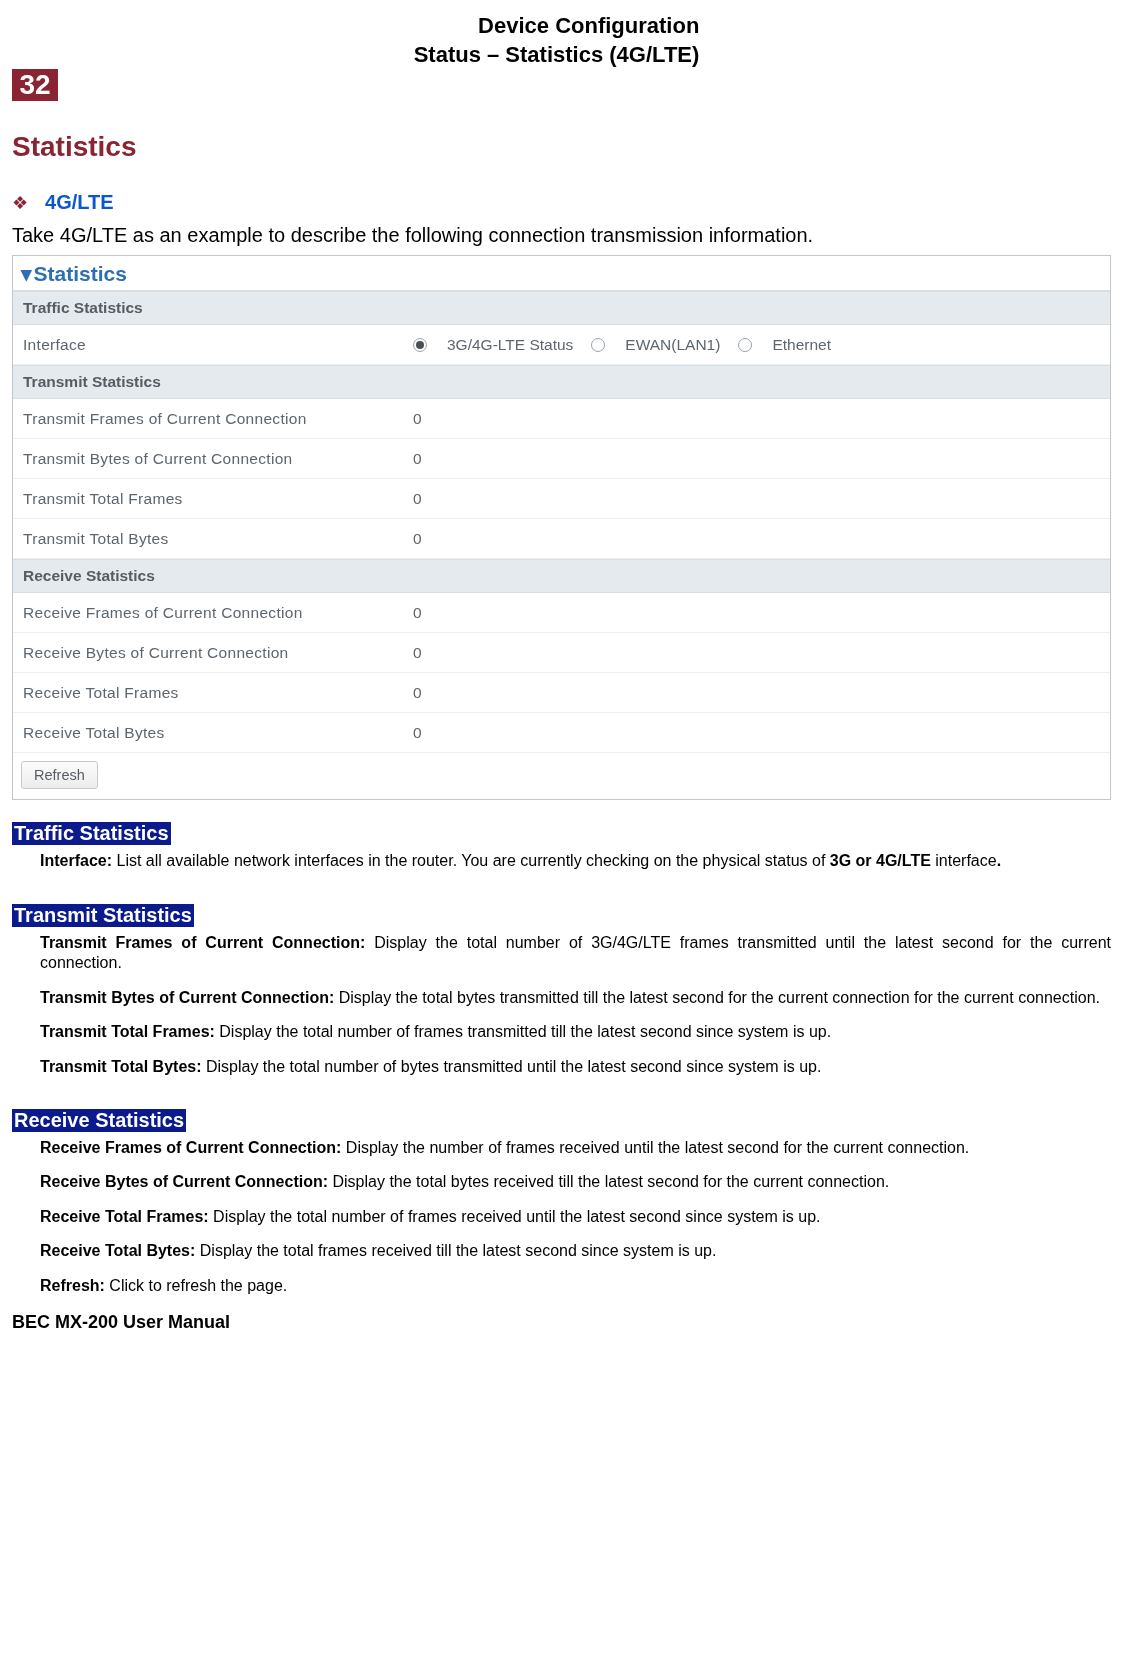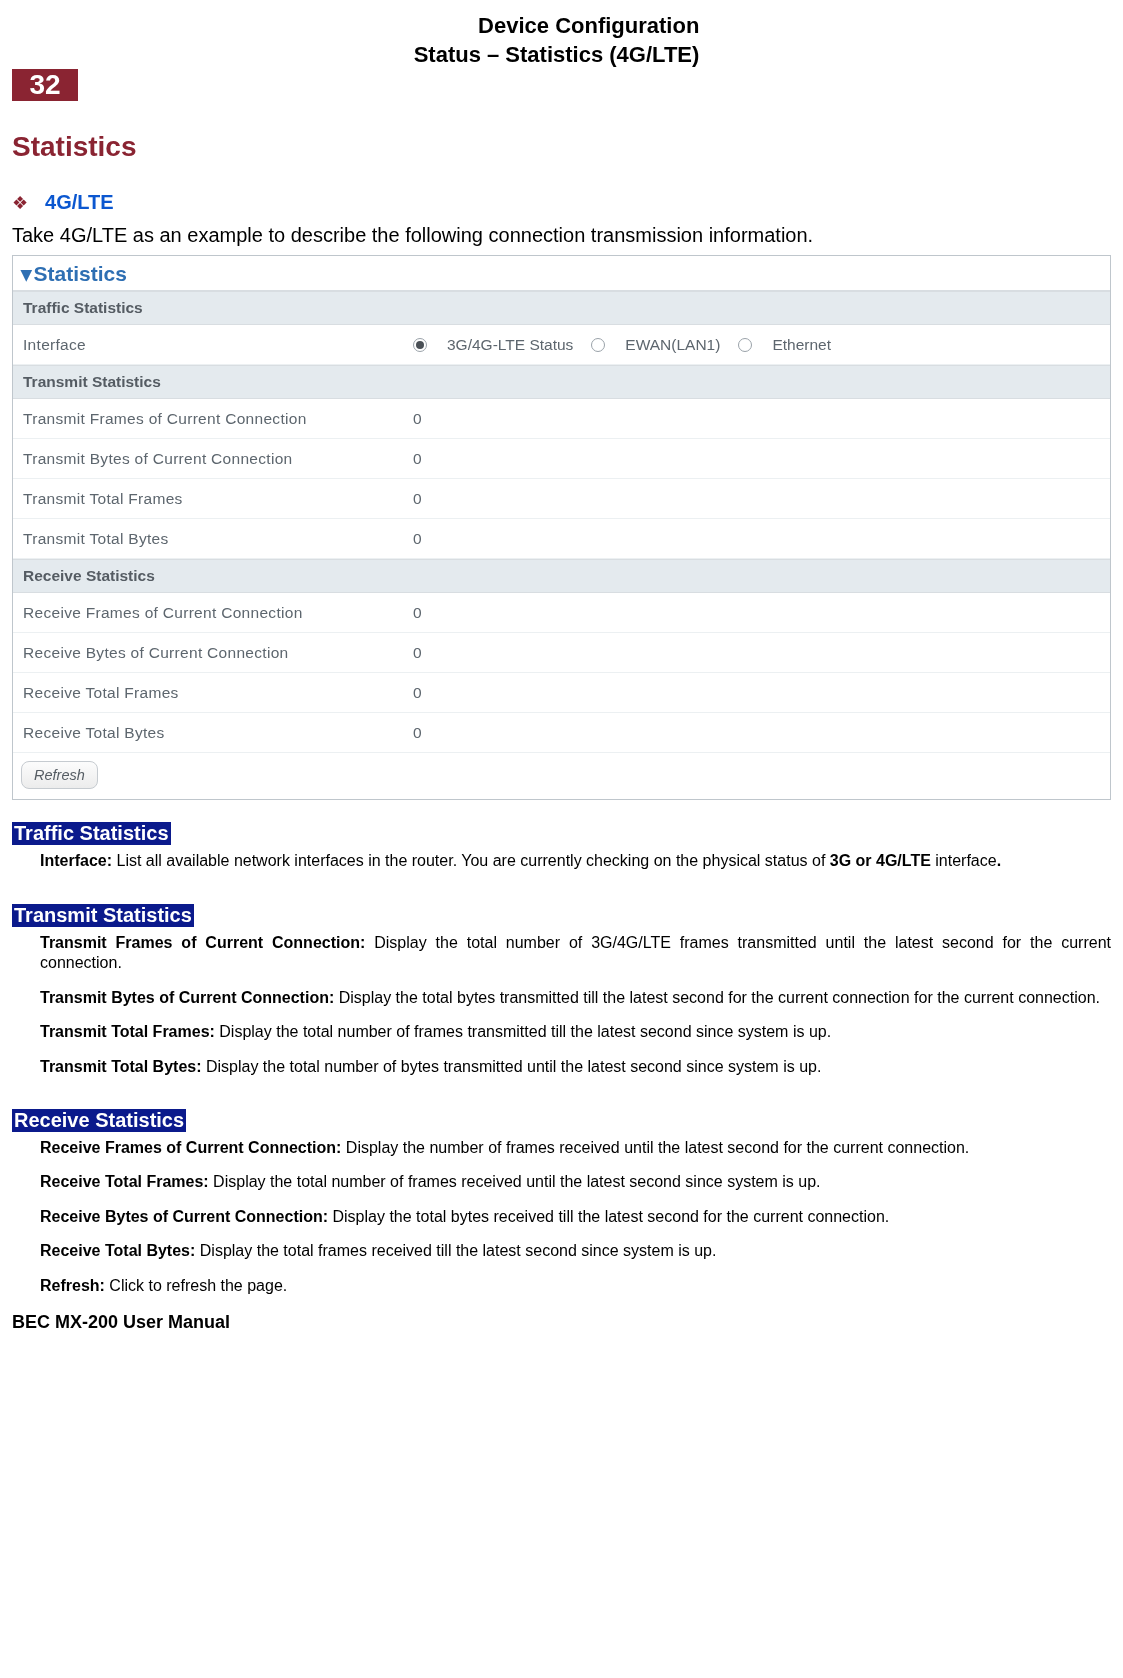--- a/index.html
+++ b/index.html
@@ -24,21 +24,21 @@
     font-size: 22px;
     line-height: 1.3;
     padding-right: 10px;
     align-self: center;
   }
   .page-number {
     background: #8a2432;
     color: #fff;
     font-weight: bold;
     font-size: 28px;
-    width: 66px;
+    width: 46px;
     display: flex;
     align-items: center;
     justify-content: center;
   }
   .section-title {
     color: #8a2432;
     font-weight: bold;
     font-size: 28px;
     margin-bottom: 28px;
   }
@@ -125,26 +125,25 @@
     width: 8px; height: 8px;
     border-radius: 50%;
     background: #4a5056;
   }
   .panel-footer {
     padding: 8px 8px 10px 8px;
   }
   .btn-refresh {
     background: linear-gradient(#fcfcfc, #ececec);
     border: 1px solid #c6cbd0;
-    border-radius: 8px;
+    border-radius: 3px;
     padding: 5px 12px;
     font-size: 14.5px;
     color: #555c63;
     cursor: pointer;
-    font-style: italic;
   }
   
   .hl {
     background: #0b1a8c;
     color: #fff;
     font-weight: bold;
     padding: 0 2px;
     font-size: 20px;
     display: inline-block;
     margin-bottom: 6px;
@@ -256,19 +255,19 @@
   <p class="para"><b>Transmit Bytes of Current Connection:</b><span> Display the total bytes transmitted till the latest second for the current connection for the current connection.</span></p>
   <p class="para"><b>Transmit Total Frames:</b><span> Display the total number of frames transmitted till the latest second since system is up.</span></p>
   <p class="para"><b>Transmit Total Bytes:</b><span> Display the total number of bytes transmitted until the latest second since system is up.</span></p>
 </div>
 
 <div class="block-gap"></div>
 
 <div>
   <span class="hl">Receive Statistics</span>
   <p class="para"><b>Receive Frames of Current Connection:</b><span> Display the number of frames received until the latest second for the current connection.</span></p>
+  <p class="para"><b>Receive Bytes of Current Connection:</b><span> Display the total bytes received till the latest second for the current connection.</span></p>
   <p class="para"><b>Receive Total Frames:</b><span> Display the total number of frames received until the latest second since system is up.</span></p>
-  <p class="para"><b>Receive Bytes of Current Connection:</b><span> Display the total bytes received till the latest second for the current connection.</span></p>
   <p class="para"><b>Receive Total Bytes:</b><span> Display the total frames received till the latest second since system is up.</span></p>
   <p class="para"><b>Refresh:</b><span> Click to refresh the page.</span></p>
 </div>
 
 <div class="footer">BEC MX-200 User Manual</div>
 
 </body></html>

